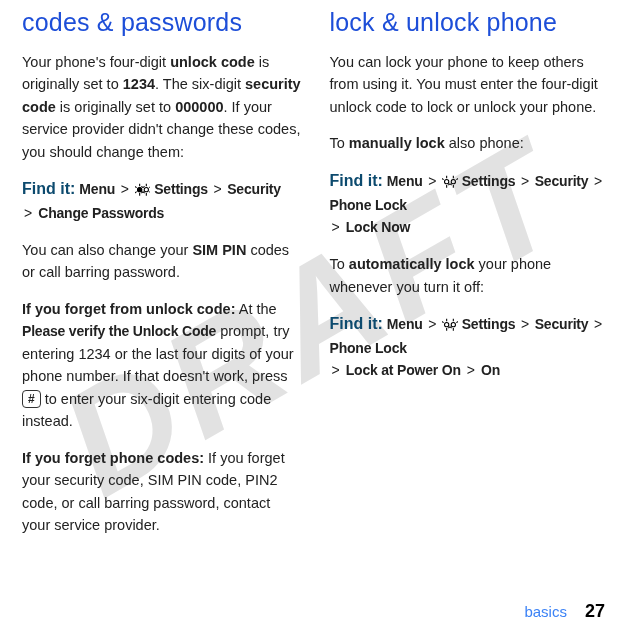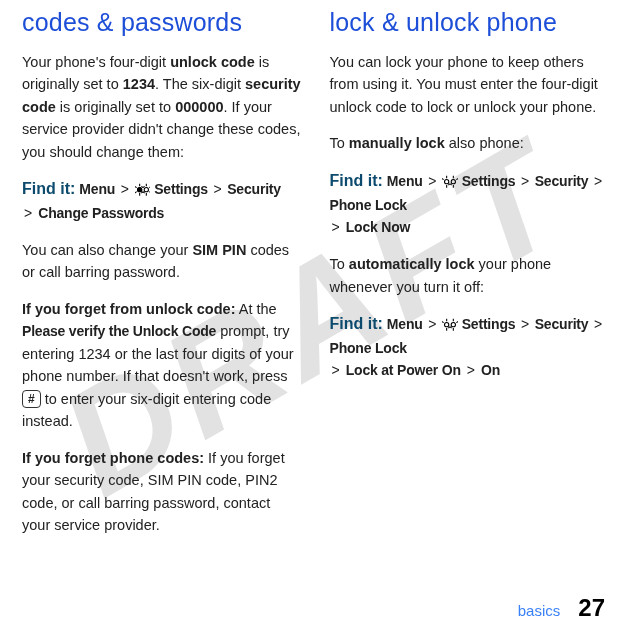--- a/index.html
+++ b/index.html
@@ -94,21 +94,21 @@
       font-size: 15px;
     }
     .footer .section-label {
       color: #3b82f6;
       font-weight: 400;
       margin-right: 18px;
     }
     .footer .pageno {
       font-weight: 900;
       color: #000;
-      font-size: 24px;
+      font-size: 18px;
     }
   </style>
 </head>
 <body>
 
 <div class="watermark">DRAFT</div>
 
 <div class="page">
   <div class="col">
     <h2>codes &amp; passwords</h2>

